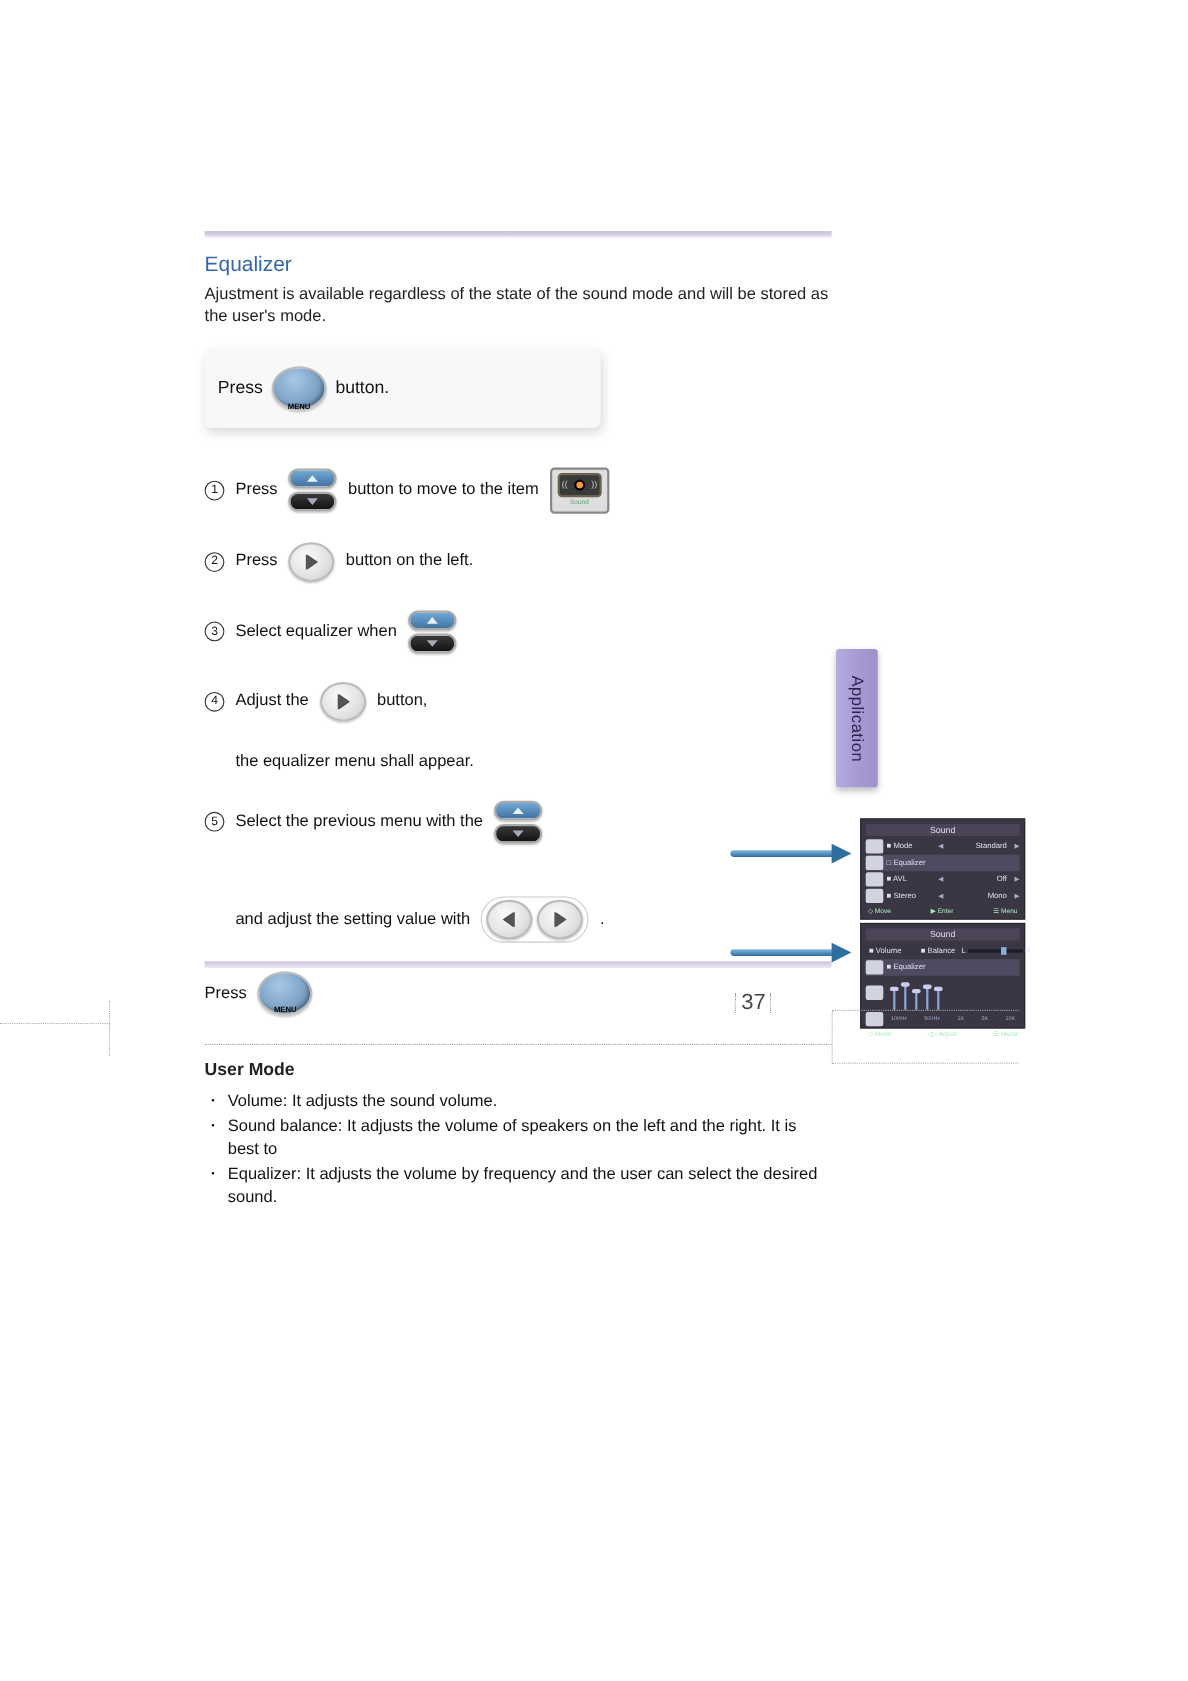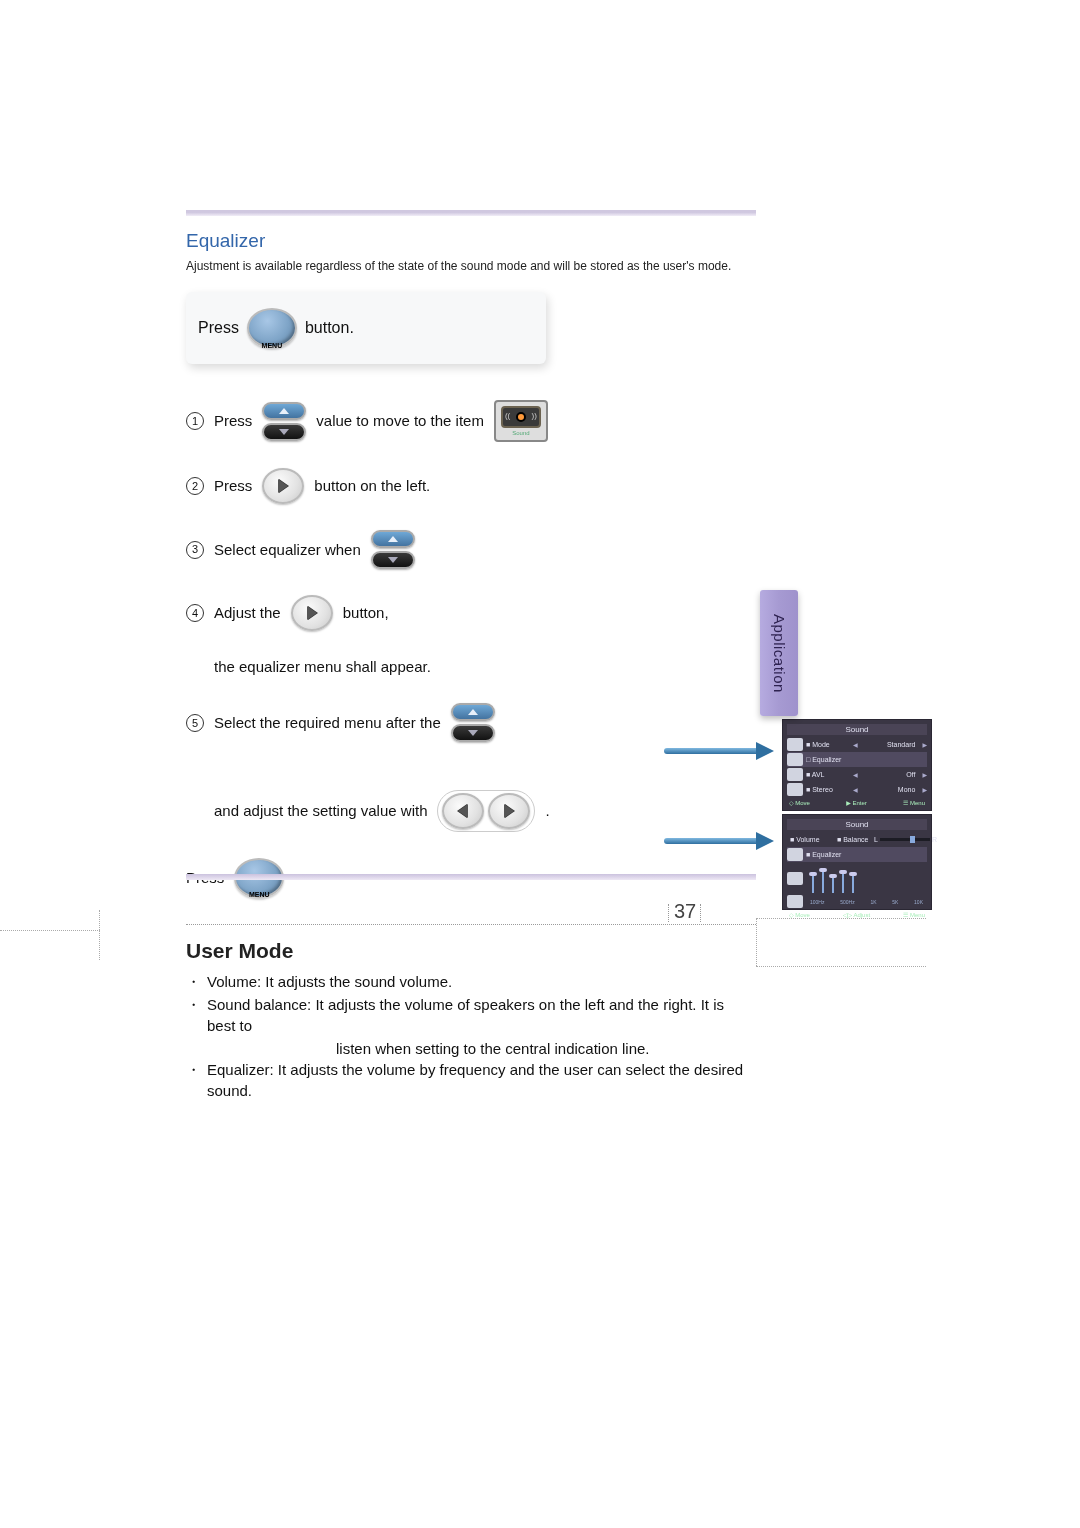--- a/index.html
+++ b/index.html
@@ -30,21 +30,21 @@
     top: 230px;
     width: 570px;
   }
   .section-title {
     font-size: 19px;
     color: #3366aa;
     font-weight: 400;
     margin-bottom: 6px;
   }
   .intro {
-    font-size: 12px;
+    font-size: 15px;
     color: #222;
     line-height: 1.35;
     margin-bottom: 18px;
   }
   .step-box {
     width: 360px;
     min-height: 70px;
     background: #f7f8f9;
     border-radius: 6px;
     box-shadow: 2px 4px 10px rgba(0,0,0,0.15);
@@ -202,21 +202,21 @@
   .osd .freqs { display:flex; justify-content:space-between; font-size:5px; color:#9ac; padding:0 4px; }
   .osd .bal { display:flex; align-items:center; gap:2px; }
   .osd .bal .track { width:50px; height:3px; background:#1c1c24; position:relative; }
   .osd .bal .knob { position:absolute; left:60%; top:-2px; width:5px; height:7px; background:#8ad; }
   #osd1 { left: 596px; top: 325px; }
   #osd2 { left: 596px; top: 420px; height: 96px; }
 
   .hr-dot {
     width: 570px; border: none; border-top: 1px dotted #9b9b9b; margin: 20px 0 14px 0;
   }
-  .usermode-title { font-size: 21px; color: #222; margin-bottom: 8px; }
+  .usermode-title { font-size: 16px; color: #222; margin-bottom: 8px; }
   .bullets { font-size: 15px; line-height: 1.4; }
   .bullets .b { display: flex; gap: 6px; margin-bottom: 2px; }
   .bullets .dot { flex-shrink: 0; }
   .bullets .indent { padding-left: 150px; display:block; }
 
   .bottom-rule {
     position: absolute;
     left: 186px;
     top: 874px;
     width: 570px;
@@ -304,21 +304,21 @@
         <span class="step-num">1</span>
         <span>Press</span>
         <span class="btn-updown">
           <span class="pill up">
               <span class="tri up"></span>
             </span>
           <span class="pill down">
               <span class="tri down"></span>
             </span>
         </span>
-        <span>value to move to the item</span>
+        <span>button to move to the item</span>
         <span class="icon-sound">
           <span class="inner">
               <span class="waves">((</span>
               <span class="speaker"></span>
               <span class="waves r">))</span>
             </span>
           <span class="lbl">Sound</span>
         </span>
       </div>
 
@@ -351,21 +351,21 @@
             <span class="arrow-r"></span>
           </span>
         <span>button,</span>
         <span style="flex-basis:100%; height:6px;"></span>
         <span style="width:18px; flex-shrink:0;"></span>
         <span>the equalizer menu shall appear.</span>
       </div>
 
       <div class="step-row" style="flex-wrap:wrap;">
         <span class="step-num">5</span>
-        <span>Select the required menu after the</span>
+        <span>Select the previous menu with the</span>
         <span class="btn-updown">
           <span class="pill up">
               <span class="tri up"></span>
             </span>
           <span class="pill down">
               <span class="tri down"></span>
             </span>
         </span>
         <span style="flex-basis:100%; height:28px;"></span>
         <span style="width:18px; flex-shrink:0;"></span>
@@ -481,21 +481,20 @@
     <h3 class="usermode-title">User Mode</h3>
     <div class="bullets">
       <div class="b">
           <span class="dot">・</span>
           <span>Volume: It adjusts the sound volume.</span>
         </div>
       <div class="b">
           <span class="dot">・</span>
           <span>Sound balance: It adjusts the volume of speakers on the left and the right. It is best to</span>
         </div>
-      <span class="indent">listen when setting to the central indication line.</span>
       <div class="b">
           <span class="dot">・</span>
           <span>Equalizer: It adjusts the volume by frequency and the user can select the desired sound.</span>
         </div>
     </div>
   </div>
 
   <div class="bottom-rule"></div>
 
   <div class="side-tab">

